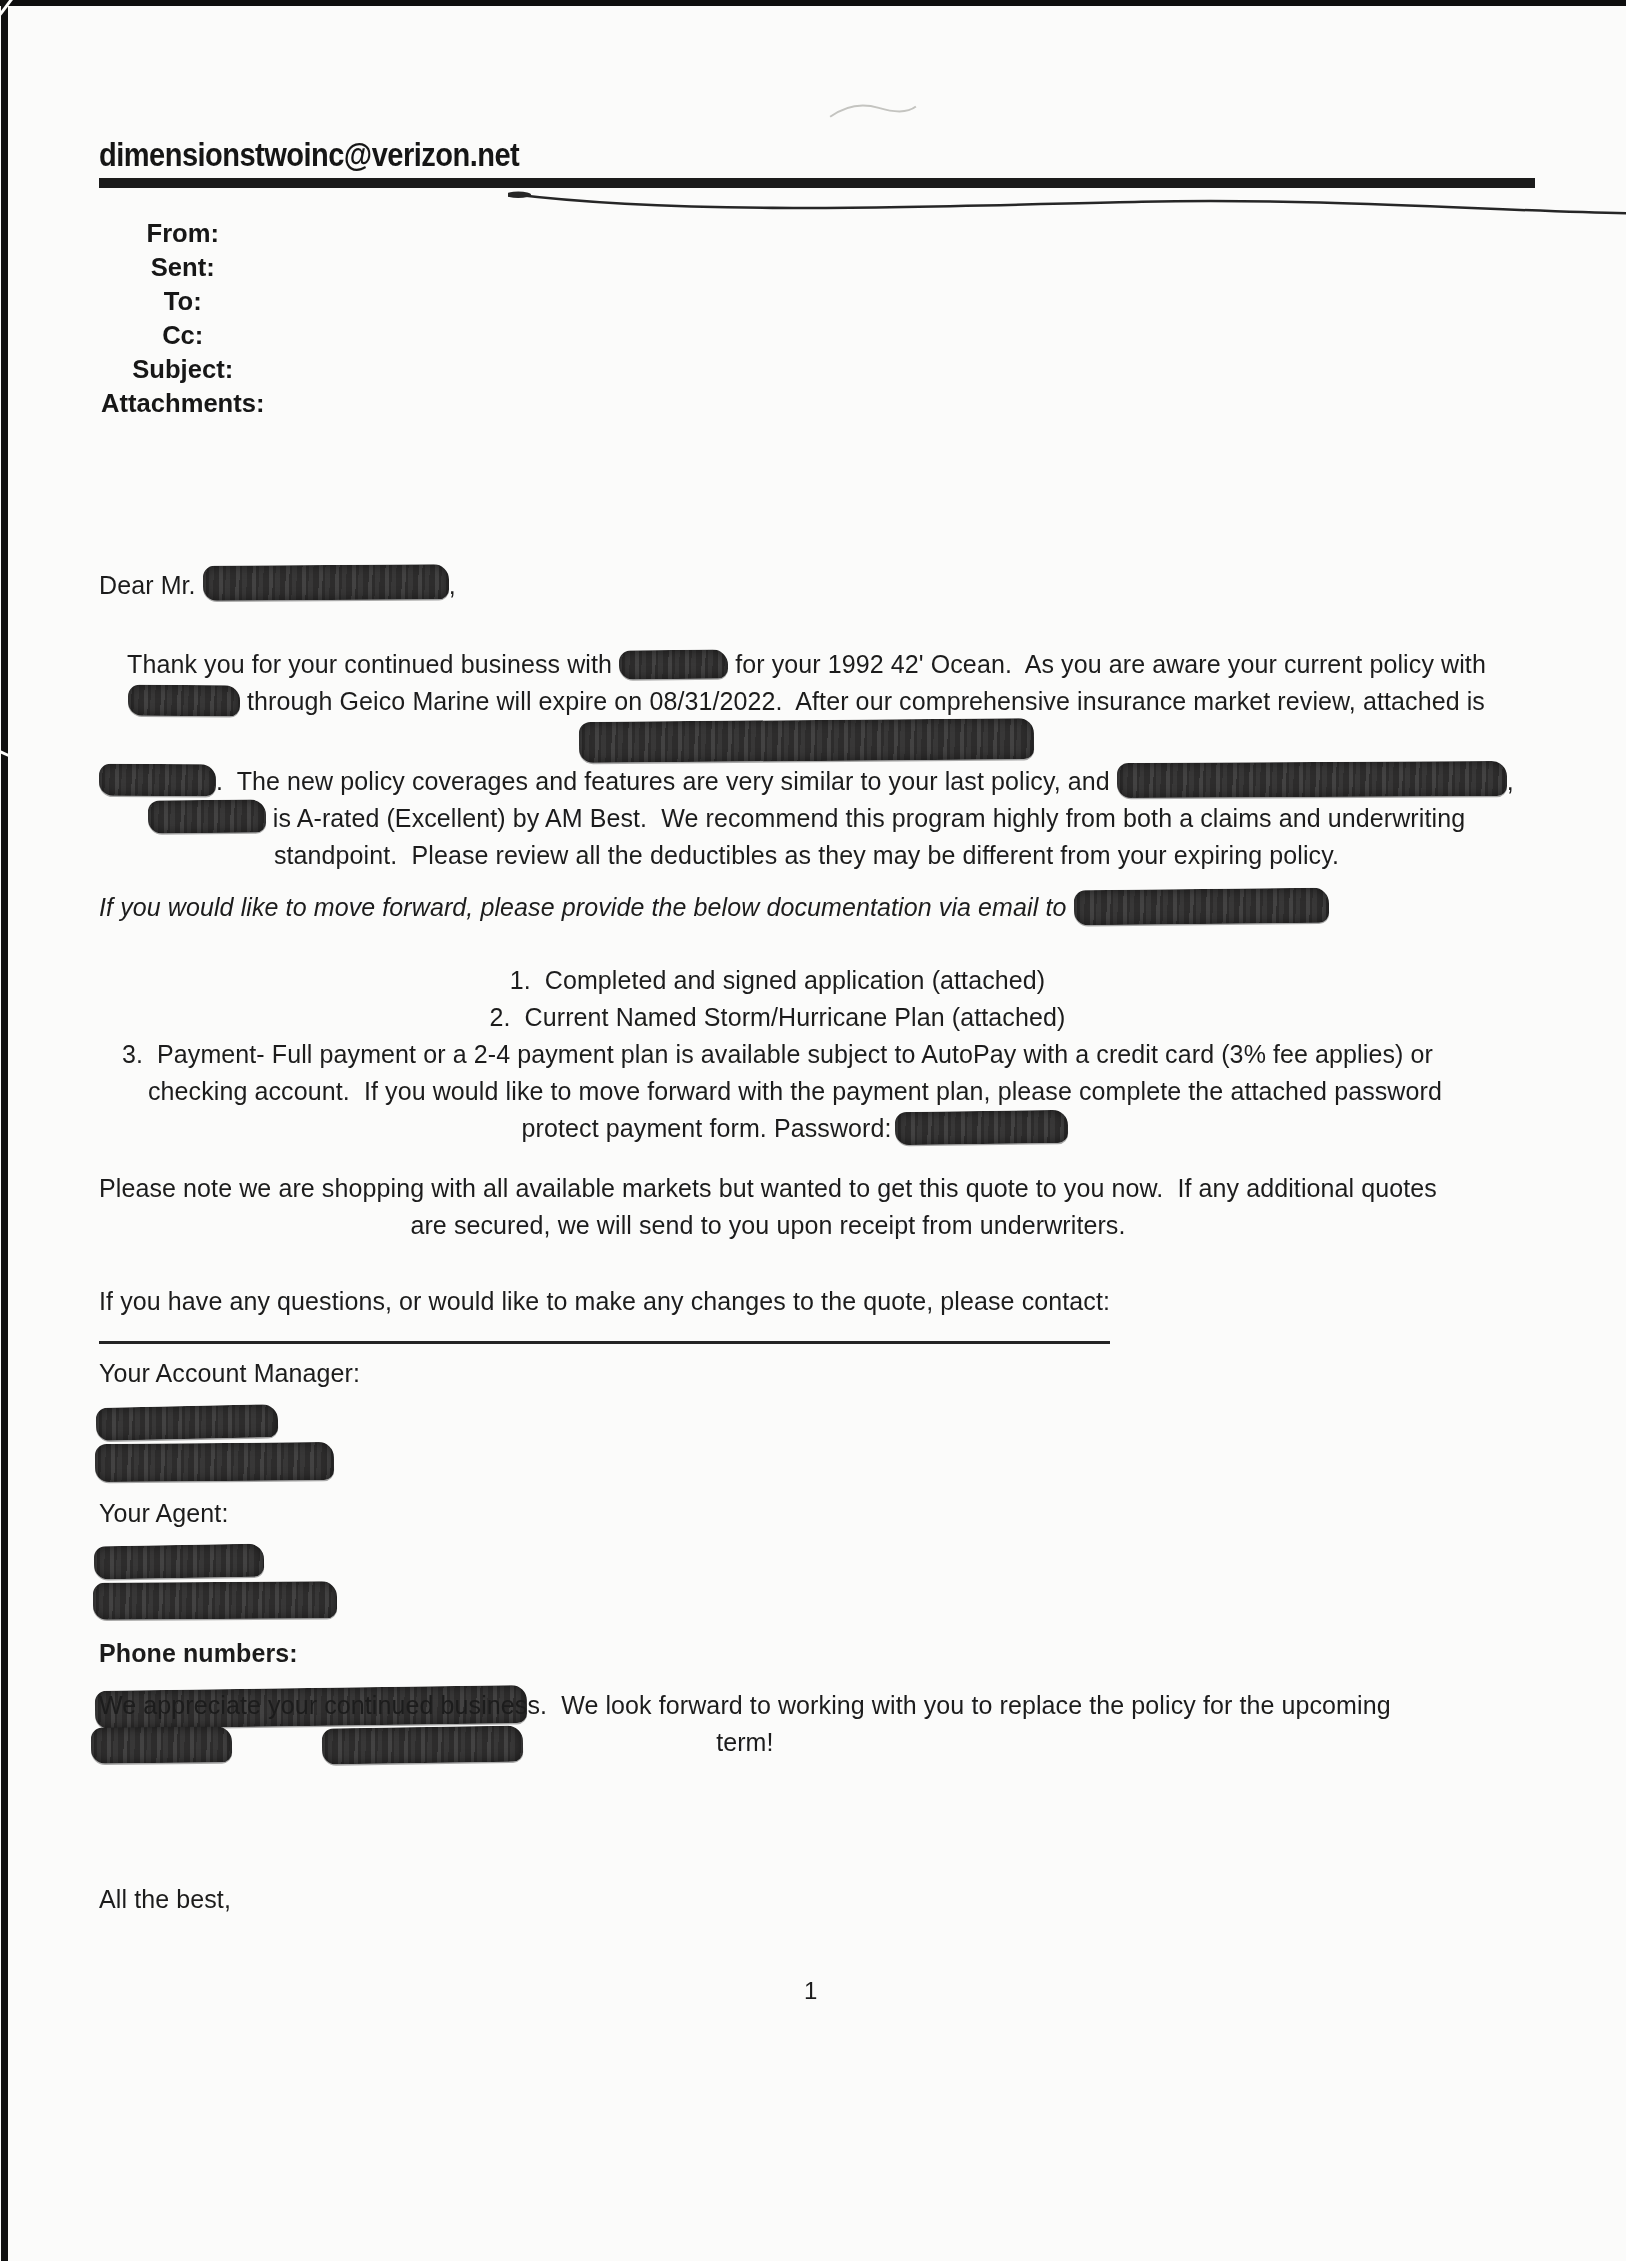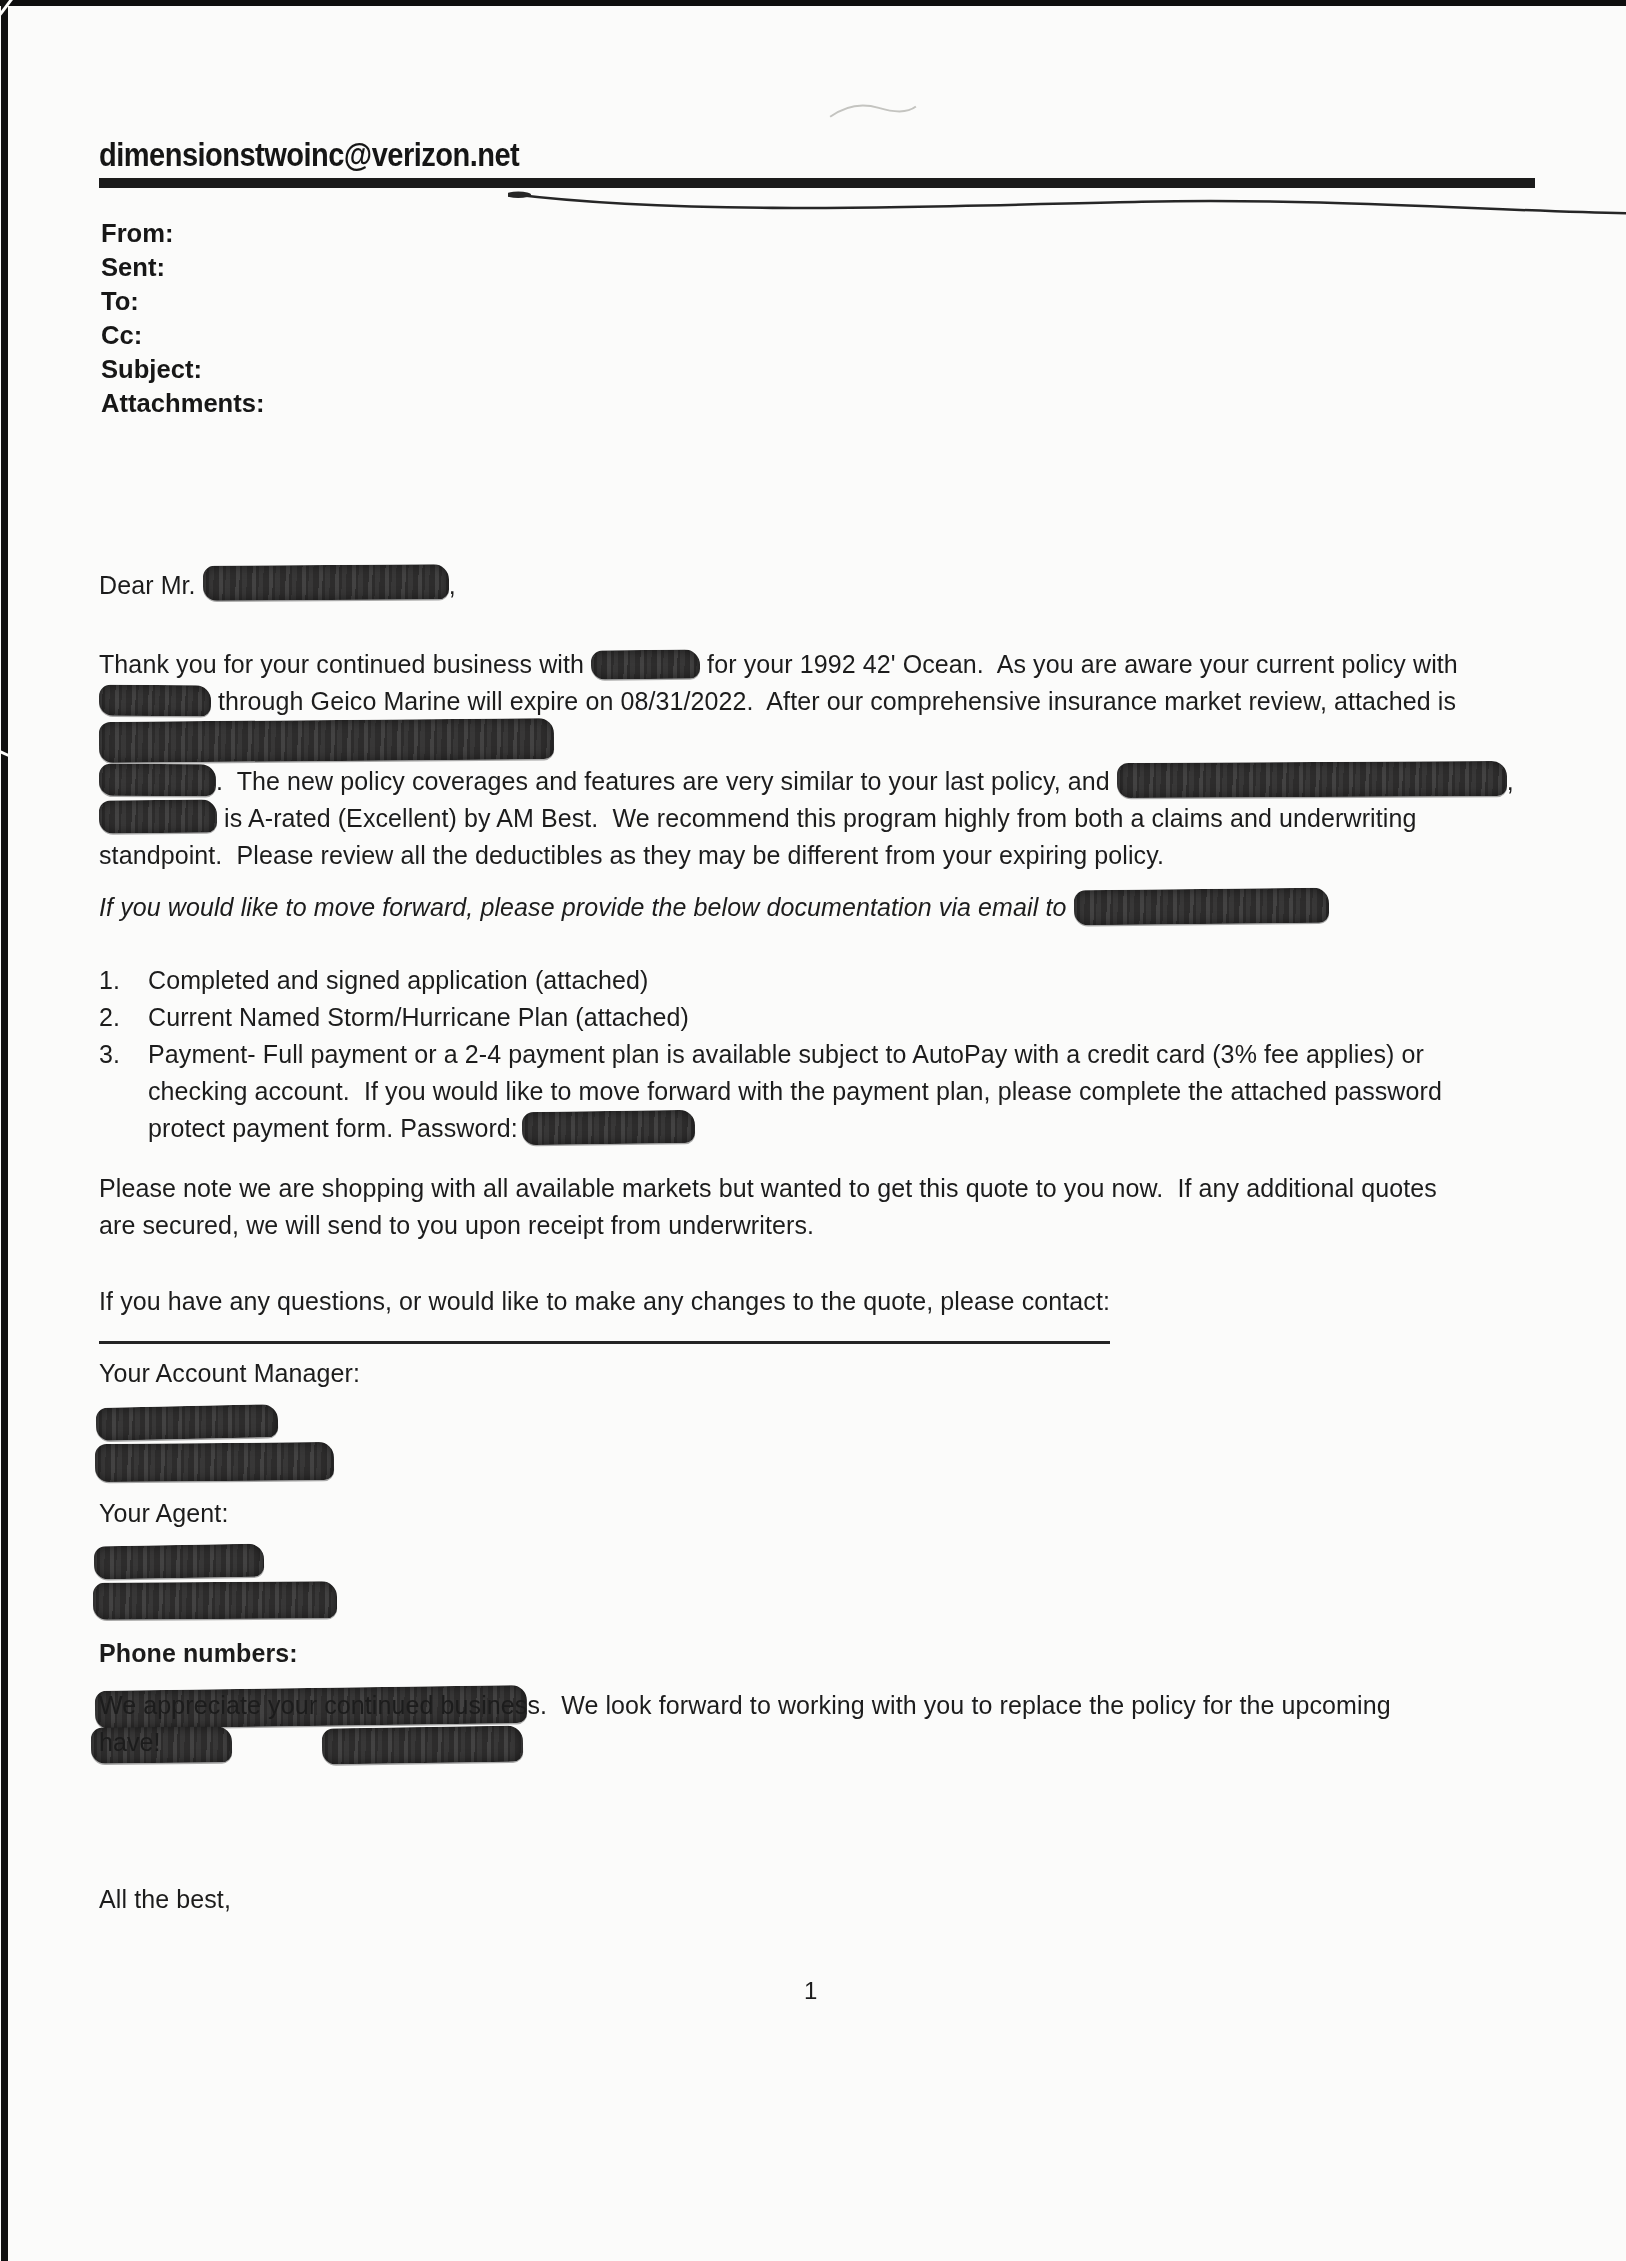--- a/index.html
+++ b/index.html
@@ -1,20 +1,21 @@
 <!DOCTYPE html>
 <html style="font-size:10.2px"><head>
 <meta charset="utf-8">
 <style>
   html,body { margin:0; padding:0; background:#e8e8e8; }
   .page {
     position:relative; width:1627px; height:2261px;
     background:#fbfbfa; overflow:hidden;
     font-family:"Liberation Sans", sans-serif;
     color:#1c1c1c;
+    text-align:center;
   }
   .abs { position:absolute; }
   .t { white-space:pre; }
 
   
   .edge-top  { left:0; top:0; width:1627px; height:5.8px; background:#0e0e0e; }
   .edge-left { left:1.3px; top:0; width:6.4px; height:2261px; background:#101010; }
   .scratch-corner { left:-11.5px; top:-9px; width:55px; height:3.2px; background:#fdfdfc;
                     transform:rotate(127deg); }
   .nick { left:-1.3px; top:752px; width:10.2px; height:3.2px; background:#fdfdfc; transform:rotate(24deg); }
@@ -149,21 +150,21 @@
   <div class="redact blk r11"></div>
   <div class="redact blk r12"></div>
 
   <div class="abs bodytext sec-phones">Phone numbers:</div>
   <div class="redact blk r13"></div>
   <div class="redact blk r14"></div>
   <div class="redact blk r15"></div>
 
   <div class="abs bodytext closing">
     <div><span class="t">We appreciate your continued business.  We look forward to working with you to replace the policy for the upcoming</span></div>
-    <div><span class="t">have!</span></div>
+    <div><span class="t">term!</span></div>
   </div>
 
   <div class="abs bodytext signoff">All the best,</div>
 
   <div class="abs pagenum">1</div>
 
 </div>
 
 
 </body></html>

